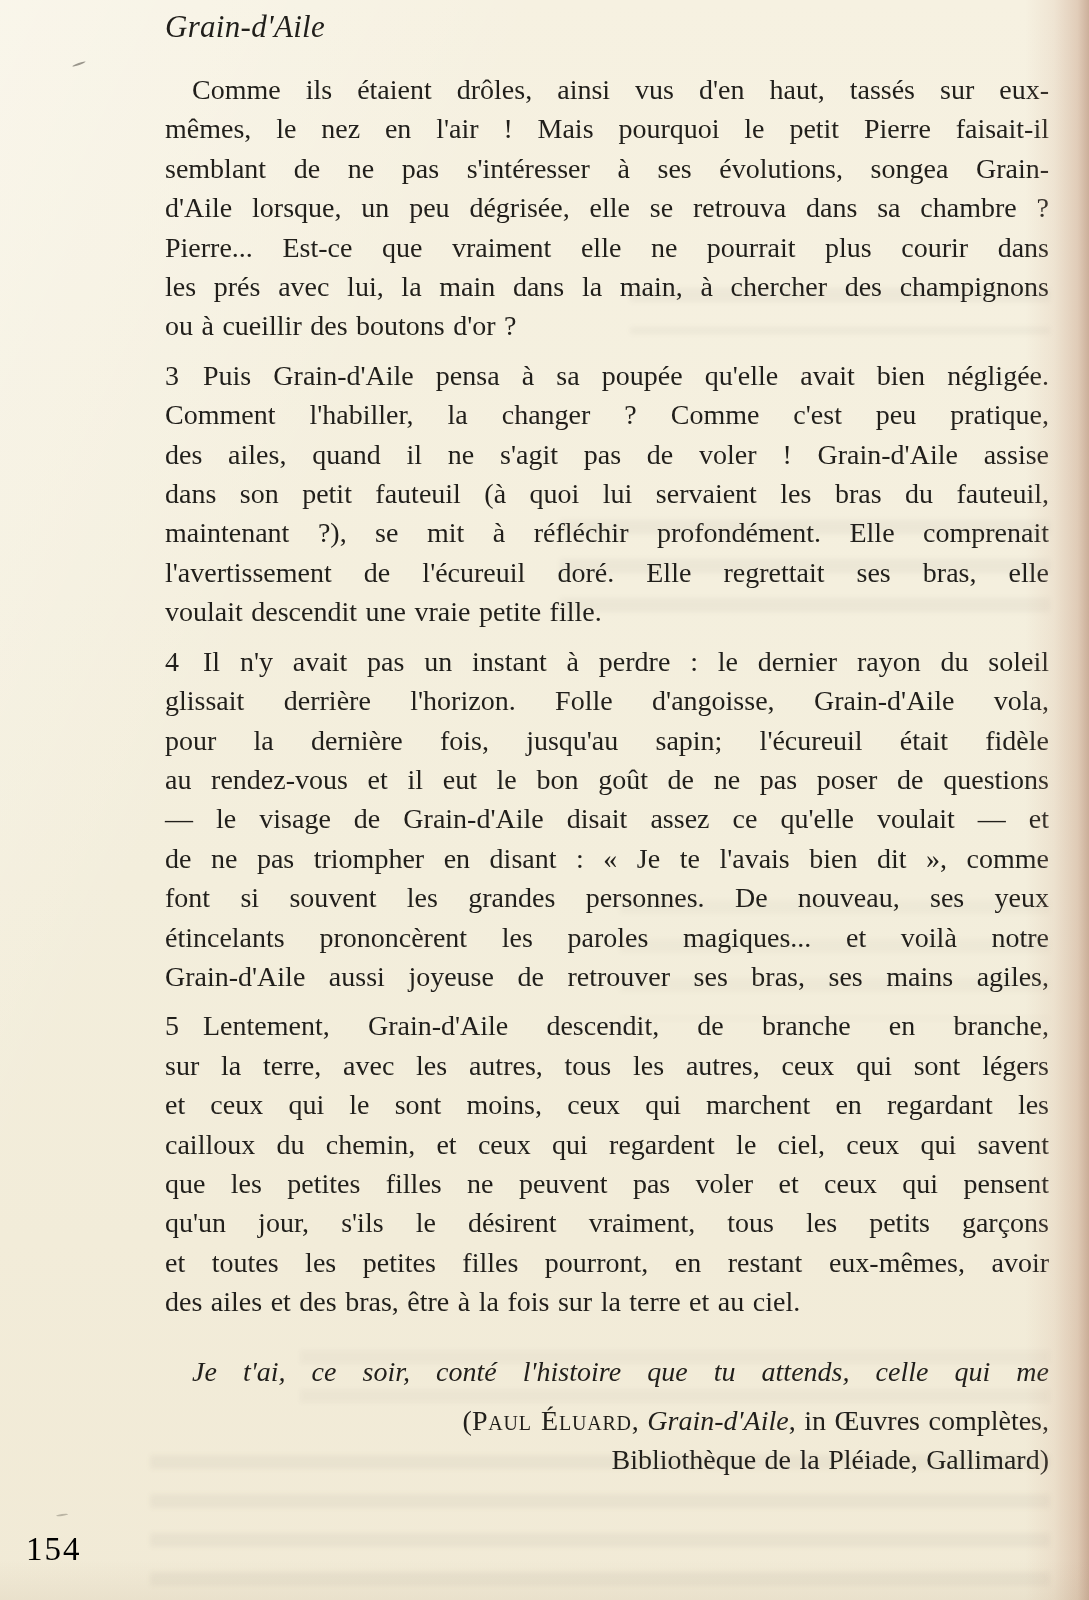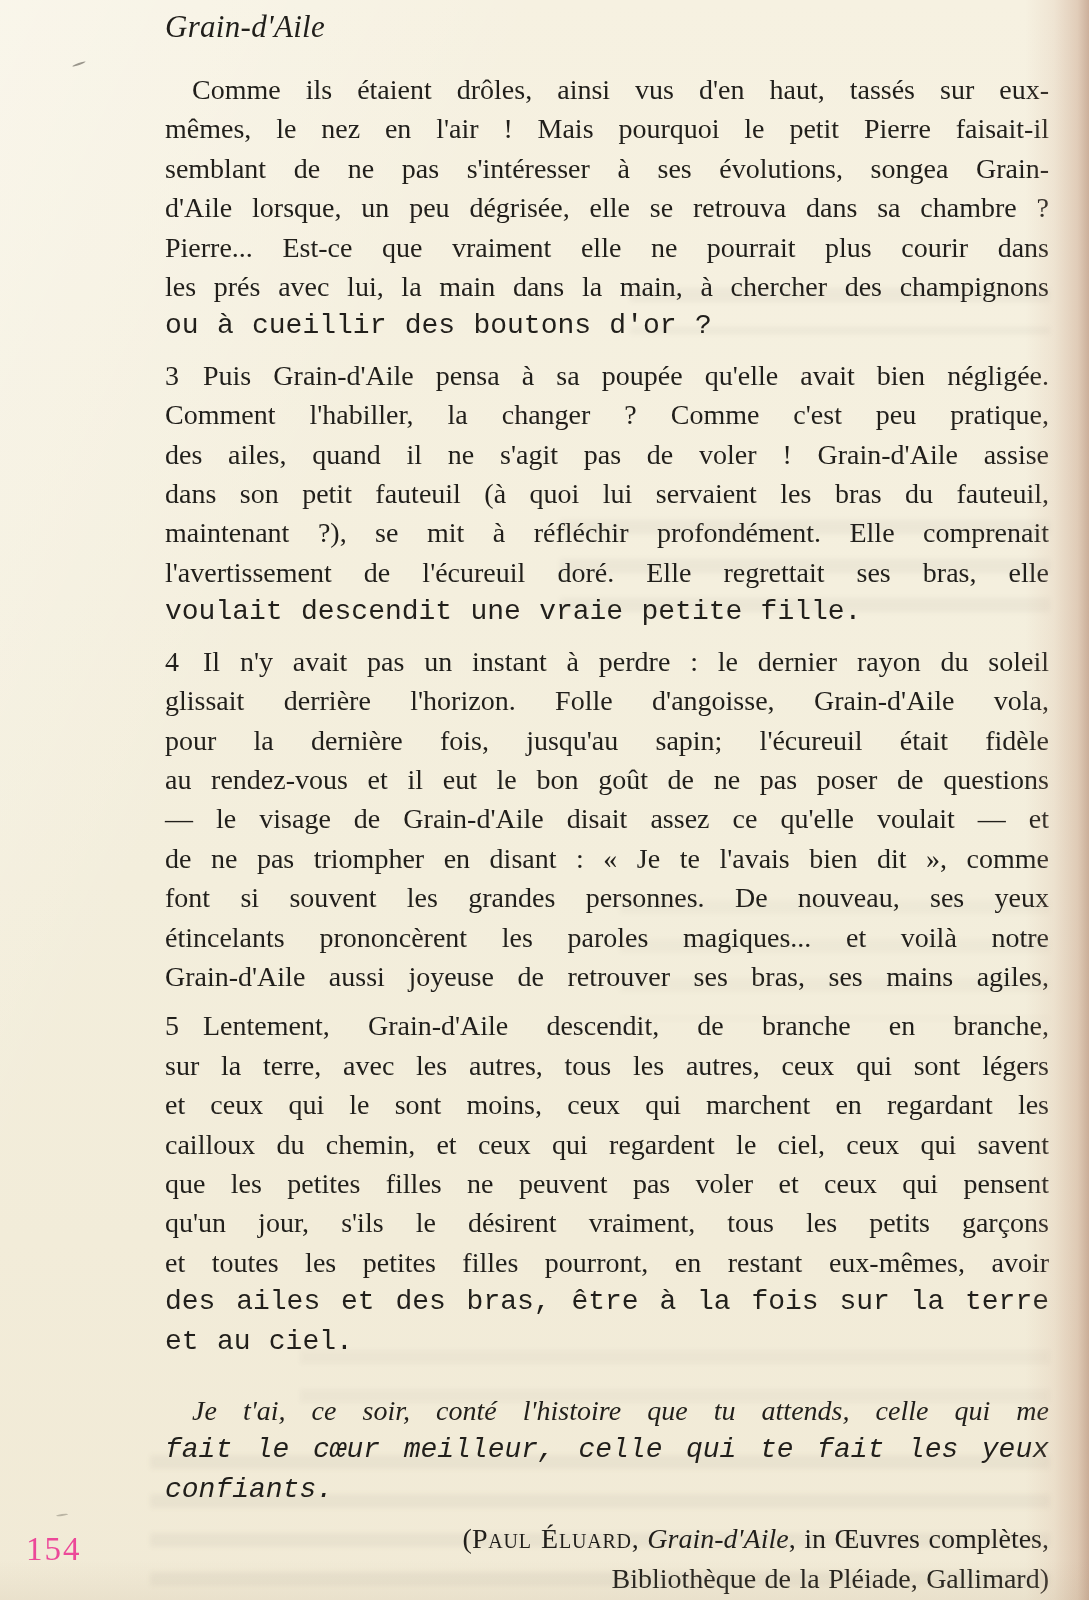--- a/index.html
+++ b/index.html
@@ -55,35 +55,35 @@
     position: absolute; left: 165px; top: 70px; width: 884px;
     font-size: 28px; line-height: 39.4px;
     word-spacing: 1.5px;
   }
 
   .paragraph { margin-bottom: 10px; }
   .paragraph.spaced { margin-top: 30px; }
   .paragraph.italic { font-style: italic; }
 
   .line { text-align: justify; text-align-last: justify; white-space: normal; }
-  .line.last { text-align-last: left; font-family: Liberation Mono, monospace; }
+  .line.last { text-align-last: left; }
   .line.first-indent { text-indent: 27px; }
 
   .pnum { margin-right: 24px; }
 
   .attribution { margin-top: 0; }
   .attribution .attr-line {
     text-align: right; font-size: 28px; line-height: 39.4px;
   }
   .smallcaps { font-variant: small-caps; letter-spacing: 0.8px; }
   .italic-inline { font-style: italic; }
 
   .page-number {
     position: absolute; left: 26px; top: 1531px;
-    font-size: 33px; letter-spacing: 2px; color: #ec4899;
+    font-size: 33px; letter-spacing: 2px; color: #000000;
   }
 
   
   .speck { position: absolute; background: rgba(60,55,48,0.5); border-radius: 50%; pointer-events: none; }
   .speck-1 { left: 72px;  top: 63px;   width: 14px; height: 2px; transform: rotate(-20deg); }
   .speck-2 { left: 56px;  top: 1514px; width: 12px; height: 2px; transform: rotate(-8deg); opacity: .6; }
 </style>
 </head>
 <body>
 
@@ -133,21 +133,20 @@
         <div class="line">sur la terre, avec les autres, tous les autres, ceux qui sont légers</div>
         <div class="line">et ceux qui le sont moins, ceux qui marchent en regardant les</div>
         <div class="line">cailloux du chemin, et ceux qui regardent le ciel, ceux qui savent</div>
         <div class="line">que les petites filles ne peuvent pas voler et ceux qui pensent</div>
         <div class="line">qu'un jour, s'ils le désirent vraiment, tous les petits garçons</div>
         <div class="line">et toutes les petites filles pourront, en restant eux-mêmes, avoir</div>
         <div class="line last">des ailes et des bras, être à la fois sur la terre et au ciel.</div>
       </div>
       <div class="paragraph italic spaced">
         <div class="line first-indent">Je t'ai, ce soir, conté l'histoire que tu attends, celle qui me</div>
-        <div class="line last">fait le cœur meilleur, celle qui te fait les yeux confiants.</div>
       </div>
     </div>
 
   <div class="attribution">
     <div class="attr-line"><span>(</span><span class="smallcaps">Paul Éluard</span><span>, </span><span class="italic-inline">Grain-d'Aile</span><span>, in Œuvres complètes,</span></div>
     <div class="attr-line">Bibliothèque de la Pléiade, Gallimard)</div>
   </div>
 </div>
 
 <div class="page-number">154</div>

